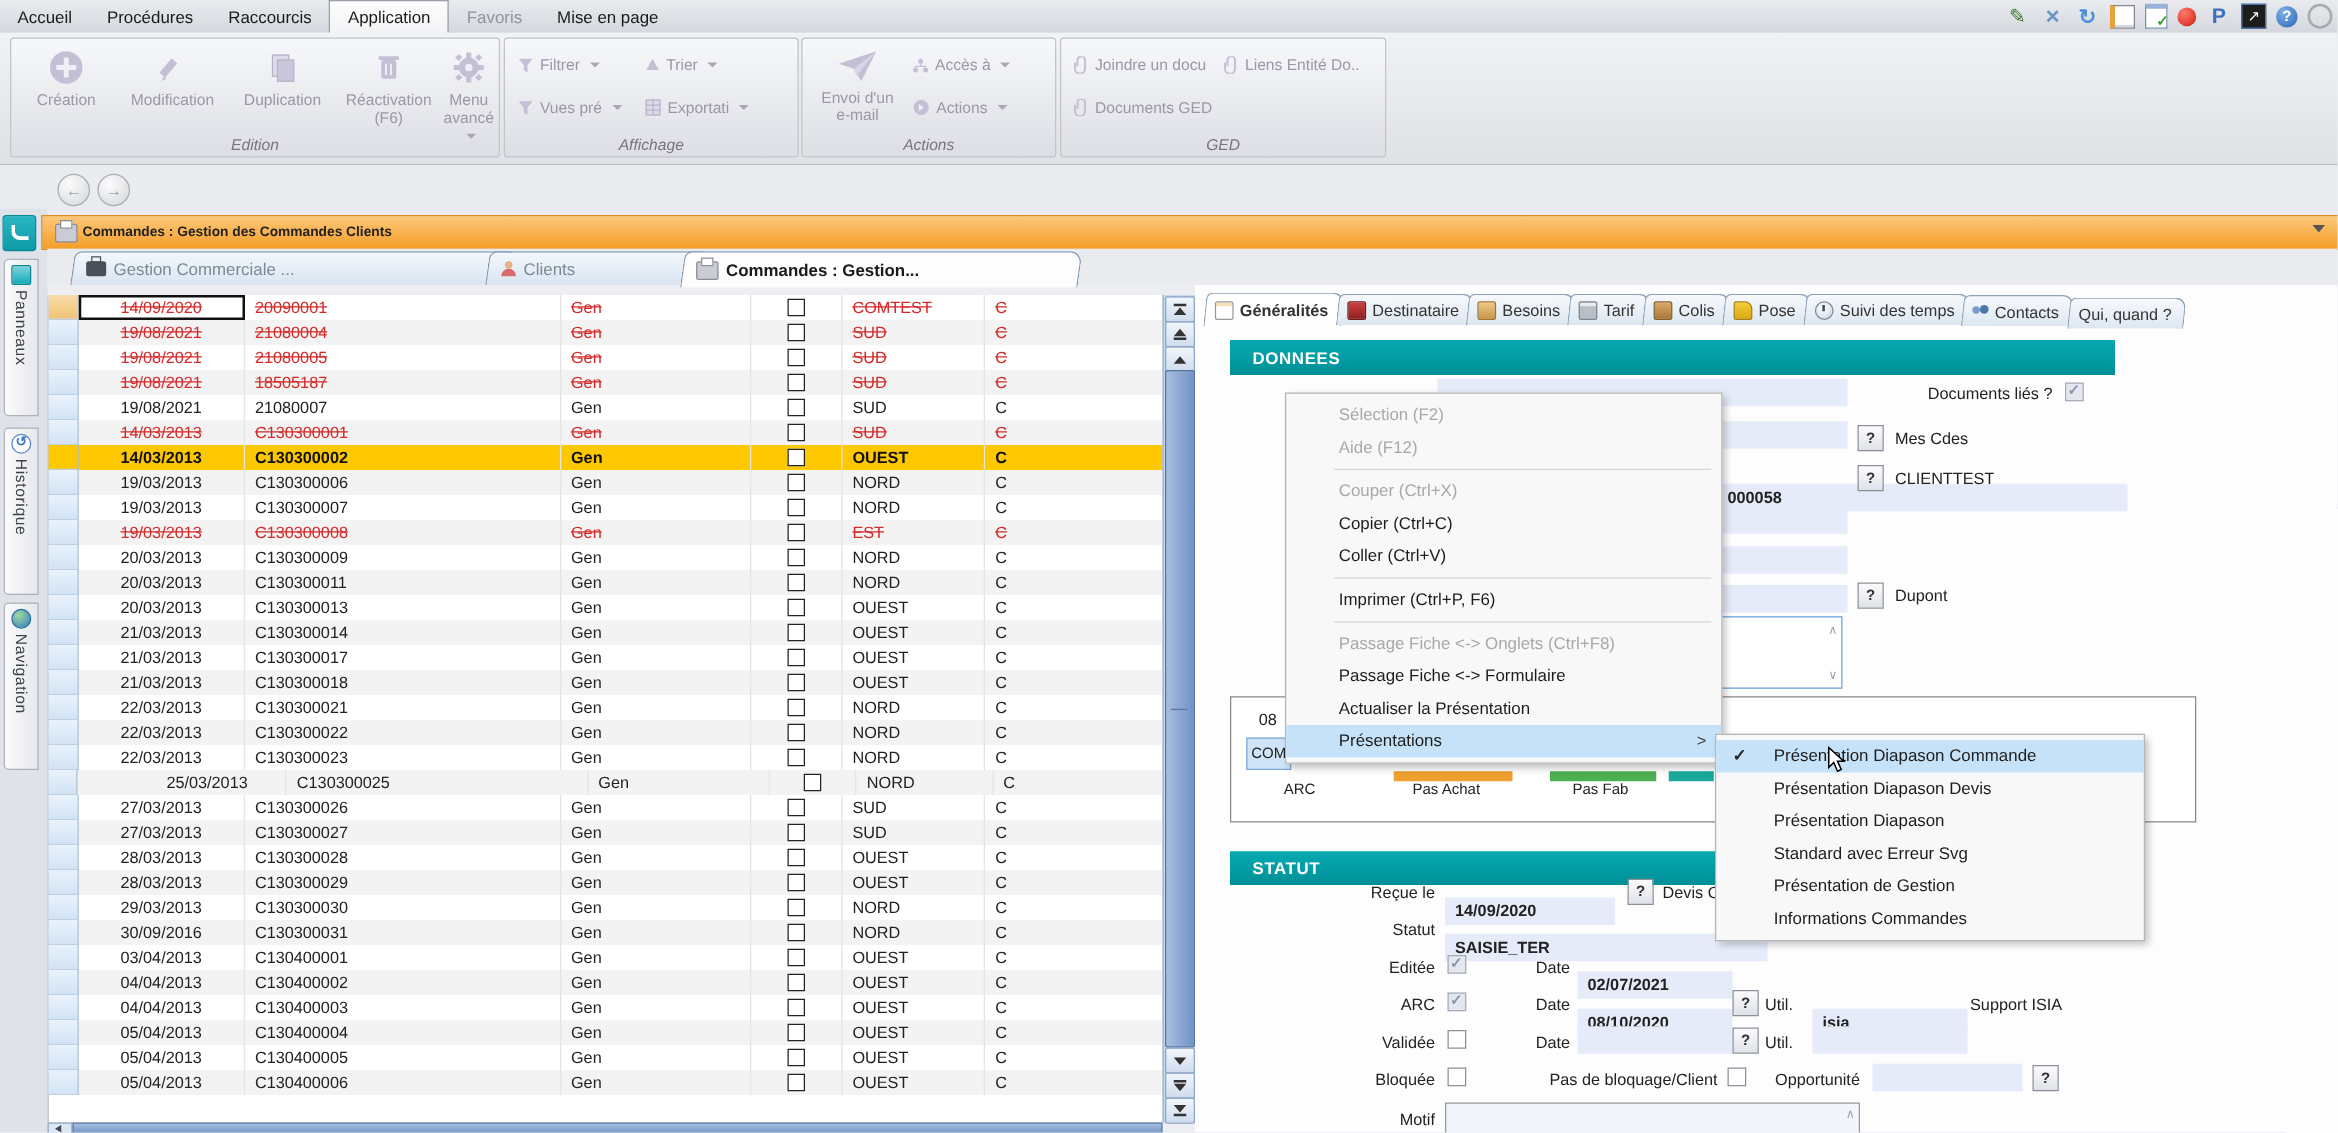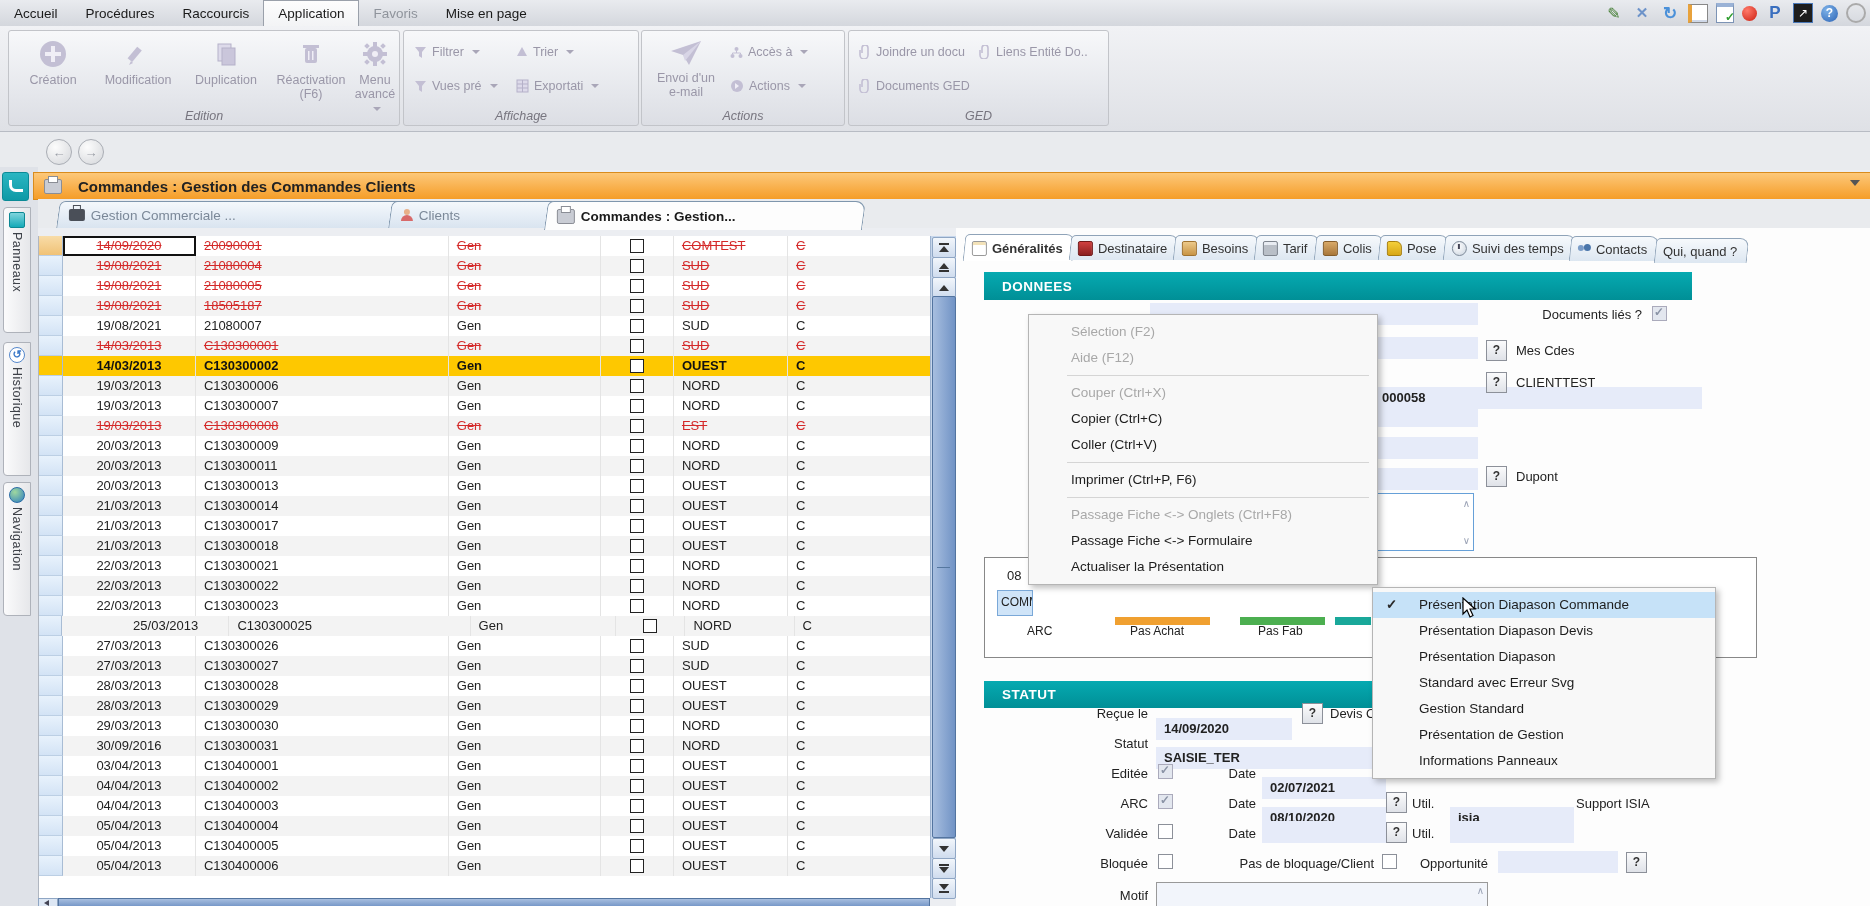--- a/index.html
+++ b/index.html
@@ -36,21 +36,21 @@
   .caret{display:inline-block;width:0;height:0;border-left:4px solid transparent;border-right:4px solid transparent;border-top:4px solid #a9a6b8;vertical-align:middle;margin-left:3px;}
   .smallrow{position:absolute;color:#9a97a8;font-size:12.5px;display:flex;align-items:center;gap:5px;}
 
   
   #navrow{left:0;top:132px;width:1870px;height:38px;background:#e9ebee;}
   .navbtn{width:24px;height:24px;border-radius:50%;background:radial-gradient(circle at 35% 30%,#fcfcfc,#d4d6da);border:1px solid #a9adb4;display:inline-flex;align-items:center;justify-content:center;color:#9a9ea6;font-weight:bold;font-size:13px;}
   #sidecol{left:0;top:167px;width:38px;height:739px;background:#dfe2e8;}
   #teal-btn{left:2px;top:172px;width:25px;height:27px;background:linear-gradient(#2ab6c2,#0d99a6);border-radius:3px;border:1px solid #0b8a96;}
   #teal-btn::after{content:"";position:absolute;left:6px;top:7px;width:11px;height:9px;border-left:3px solid #fff;border-bottom:3px solid #fff;border-radius:0 0 0 7px;}
   #titlebar{left:33px;top:172px;width:1837px;height:26px;background:linear-gradient(#fdc87a,#f59d28);border:1px solid #d98c1e;display:flex;align-items:center;}
-  #titlebar .t{font-size:15px;font-weight:bold;color:#222;margin-left:16px;}
+  #titlebar .t{font-size:11px;font-weight:bold;color:#222;margin-left:4px;}
   #title-caret{right:10px;top:180px;width:0;height:0;border-left:5px solid transparent;border-right:5px solid transparent;border-top:6px solid #555;}
   .printer-ic{width:16px;height:13px;background:#c9ccd4;border:1px solid #8a8d95;border-radius:2px;margin-left:10px;position:relative;}
   .printer-ic::after{content:"";position:absolute;left:3px;top:-4px;width:8px;height:5px;background:#fff;border:1px solid #8a8d95;}
   #doctabs{left:38px;top:199px;width:1832px;height:29px;background:#e9ebee;}
   .dtab{position:absolute;top:2px;height:26px;border:1px solid #7f96ad;border-bottom:none;border-radius:6px 10px 0 0;background:linear-gradient(#f4f8fc,#d9e4f0);display:flex;align-items:center;padding:0 16px 0 10px;color:#7b8898;font-size:13.5px;gap:6px;transform:skewX(-8deg);}
   .dtab>*{transform:skewX(8deg);}
   .dtab.active{background:#fdfdfd;color:#1a1a1a;font-weight:bold;z-index:3;height:28px;}
   .briefcase-ic{width:16px;height:12px;background:#4a4f58;border-radius:2px;position:relative;}
   .briefcase-ic::after{content:"";position:absolute;left:4px;top:-4px;width:6px;height:3px;border:1.5px solid #4a4f58;}
   .person-ic{width:12px;height:12px;position:relative;}
@@ -752,29 +752,29 @@
     <div class="msep"></div>
     <div class="mi dis">Couper (Ctrl+X)</div>
     <div class="mi">Copier (Ctrl+C)</div>
     <div class="mi">Coller (Ctrl+V)</div>
     <div class="msep"></div>
     <div class="mi">Imprimer (Ctrl+P, F6)</div>
     <div class="msep"></div>
     <div class="mi dis">Passage Fiche &lt;-&gt; Onglets (Ctrl+F8)</div>
     <div class="mi">Passage Fiche &lt;-&gt; Formulaire</div>
     <div class="mi">Actualiser la Présentation</div>
+    <div class="mi hl">Présentations<span class="sub-arr">&gt;</span></div>
   </div>
 <div id="submenu" class="menu" style="left:1372px;top:587px;width:342px;">
     <div class="mi hl">Présentation Diapason Commande<span class="chk">✓</span></div>
     <div class="mi">Présentation Diapason Devis</div>
     <div class="mi">Présentation Diapason</div>
     <div class="mi">Standard avec Erreur Svg</div>
-    <div class="mi">Gestion Standard</div>
     <div class="mi">Présentation de Gestion</div>
-    <div class="mi">Informations Panneaux</div>
+    <div class="mi">Informations Commandes</div>
   </div>
 
 <svg id="cursor" class="abs" style="left:1462px;top:597px;" width="16" height="22" viewBox="0 0 16 22">
   <path d="M1 1 L1 17 L5 13 L8 20 L11 18.5 L8 12 L13 12 Z" fill="#fff" stroke="#000" stroke-width="1.2"></path>
 </svg>
 
 <div class="vtab" style="top: 207px; height: 120px;">
     <span class="vico panneaux"></span>
     <span class="vlabel">Panneaux</span>
   </div>

